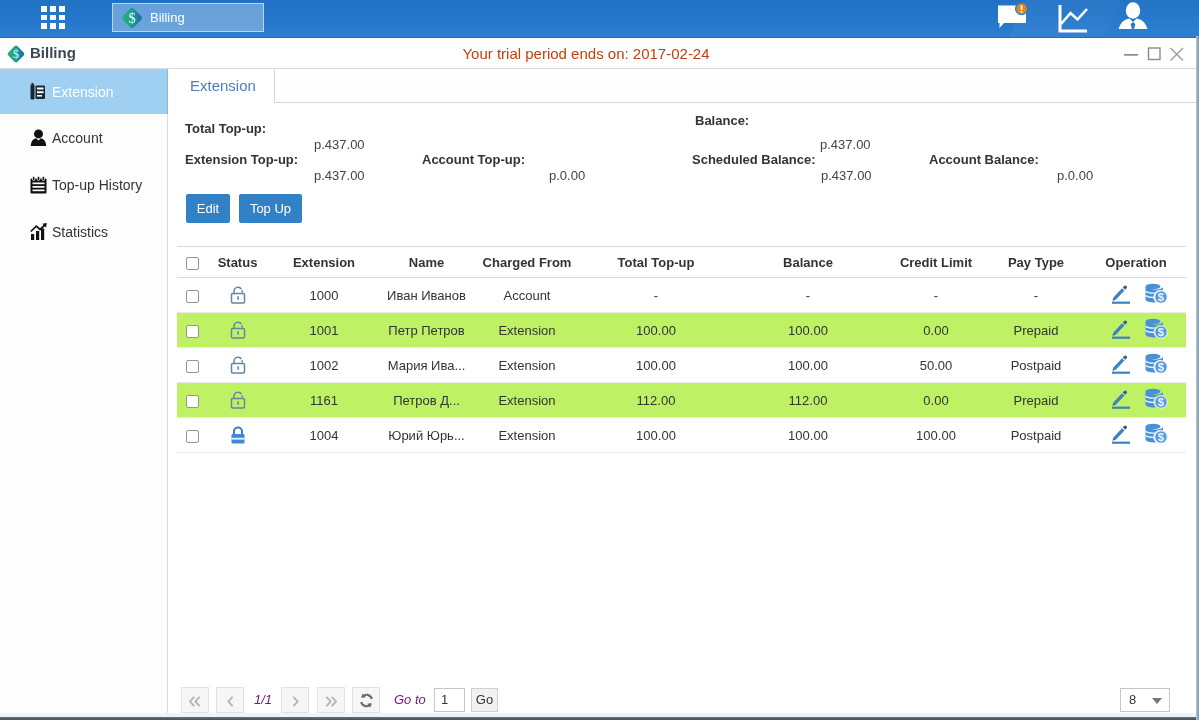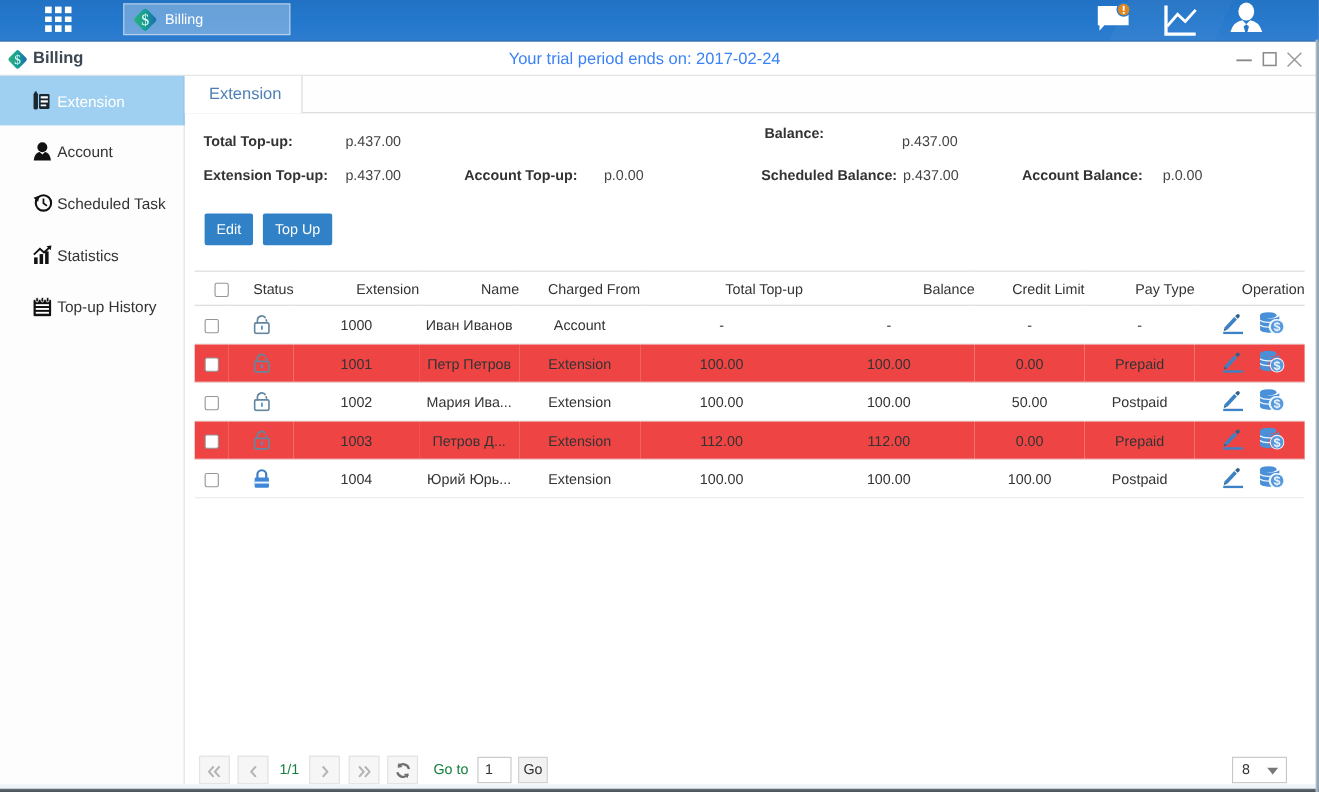--- a/index.html
+++ b/index.html
@@ -15,51 +15,51 @@
   background:rgba(240,246,250,0.34); border:1px solid rgba(255,255,255,0.55);
   display:flex; align-items:center; }
 #apptab .dia { margin-left:7px; }
 #apptab span { color:#fff; font-size:13px; margin-left:6px; }
 .topicon { position:absolute; top:0; }
 
 #titlebar { position:absolute; left:0; top:38px; width:1199px; height:31px; background:#fff;
   border-bottom:1px solid #d9dde1; }
 #titlebar .dia2 { position:absolute; left:6px; top:6px; }
 #titlebar .ttl { position:absolute; left:30px; top:6px; font-size:15px; font-weight:bold; color:#3b4753; }
-#trial { position:absolute; left:0; top:7px; width:1172px; text-align:center; font-size:15px; color:#3b82f6; }
+#trial { position:absolute; left:0; top:7px; width:1172px; text-align:center; font-size:15px; color:#c2410c; }
 #winctl { position:absolute; right:0; top:0; height:31px; }
 
 #sidebar { position:absolute; left:0; top:69px; width:168px; height:644px; background:#fdfdfd;
   border-right:1px solid #dcdcdc; }
 .sbitem { position:relative; height:47px; display:flex; align-items:center; font-size:14px; color:#333; }
 .sbitem .ic { position:absolute; left:30px; width:16px; height:17px; }
 .sbitem .lb { margin-left:52px; }
 .sbitem.sel { background:#a0d0f1; color:#fff; border-right:1px solid #8cb8d8; margin-right:-1px; height:45px; }
 
 #content { position:absolute; left:168px; top:69px; width:1028px; height:644px; background:#fff; }
 #tabbar { position:absolute; left:0; top:0; width:1028px; height:34px; border-bottom:1px solid #d8d8d8; background:#fefefe; }
 #tabact { position:absolute; left:0; top:0; width:107px; height:34px; background:#fff;
   border-right:1px solid #d8d8d8; font-size:15px; color:#4d7eb7; line-height:33px; padding-left:22px; }
 .lbl { position:absolute; font-size:13px; font-weight:bold; color:#333; white-space:nowrap; }
-.val { position:absolute; font-size:13px; color:#444; white-space:nowrap; }
+.val { position:absolute; font-size:13px; color:#444; white-space:nowrap;margin-top:16px; }
 .btn { position:absolute; top:125px; height:29px; background:#3081c6; color:#fff; font-size:13px;
   text-align:center; line-height:29px; border-radius:2px; }
 
 #grid { position:absolute; left:9px; top:177px; width:1009px; }
 #grid table { border-collapse:collapse; table-layout:fixed; width:1009px; }
-#grid th { height:31px; font-size:13px; font-weight:normal; color:#333; border-top:1px solid #d9d9d9; border-bottom:1px solid #d9d9d9;text-align:right; }
+#grid th { height:31px; font-size:13px; font-weight:bold; color:#333; border-top:1px solid #d9d9d9; border-bottom:1px solid #d9d9d9; }
 #grid td { height:35px; font-size:13px; color:#333; text-align:center; border-bottom:1px solid #ebebeb; }
-#grid tr.alt td { background:#ef4444; }
+#grid tr.alt td { background:#bef264; }
 #grid td.ops svg { position:relative; left:3px; }
 .cb { display:inline-block; width:13px; height:13px; border:1px solid #959595; border-radius:2px; background:#fff; vertical-align:middle; }
 
 #pager { position:absolute; left:0; top:617px; width:1028px; height:28px; }
 .pbtn { position:absolute; top:1px; width:28px; height:26px; background:#f6f6f6; border:1px solid #e2e2e2;
   color:#9a9a9a; text-align:center; line-height:24px; font-size:15px; }
-.ptext { position:absolute; top:6px; font-size:13px; color:#15803d; }
+.ptext { position:absolute; top:6px; font-size:13px; color:#701a75;font-style:italic; }
 #goto-input { position:absolute; left:266px; top:2px; width:31px; height:24px; border:1px solid #c6c6c6; font-size:13px; padding-left:6px; line-height:22px; background:#fff; color:#333;}
 #gobtn { position:absolute; left:303px; top:2px; width:27px; height:24px; background:#f2f2f2; border:1px solid #cfcfcf; text-align:center; line-height:22px; font-size:13px; color:#333; }
 #disp { position:absolute; right:88px; top:6px; font-size:13px; color:#333;margin-top:24px; }
 #psize { position:absolute; right:26px; top:2px; width:50px; height:24px; border:1px solid #c6c6c6; background:#fff; }
 #psize span { position:absolute; left:8px; top:3px; font-size:13px; color:#333; }
 #psize .tri { position:absolute; right:7px; top:9px; width:0; height:0; border-left:5px solid transparent; border-right:5px solid transparent; border-top:6px solid #777; }
 
 #bstrip1 { position:absolute; left:0; top:713px; width:1199px; height:4px; background:#eef5f9; }
 #bstrip2 { position:absolute; left:0; top:717px; width:1199px; height:3px; background:linear-gradient(180deg,#67717b,#474f57); }
 #rborder { position:absolute; left:1196px; top:36px; width:3px; height:684px; background:linear-gradient(270deg,#7e95a6,#b9c7d2); }
@@ -135,48 +135,40 @@
       <span class="lb" style="color:#fff">Extension</span>
     </div>
   <div class="sbitem">
       <span class="ic"><svg width="17" height="18" viewBox="0 0 17 18">
           <circle cx="8.5" cy="4.9" r="4.5" fill="#111"></circle>
           <path d="M0.7 17 C1.3 11.6 3.4 9.7 6.1 9.2 L8.5 11.5 L10.9 9.2 C13.6 9.7 15.7 11.6 16.3 17 z" fill="#111"></path>
         </svg></span>
       <span class="lb">Account</span>
     </div>
   <div class="sbitem">
-      <span class="ic"><svg width="18" height="17" viewBox="0 0 18 17">
-          <circle cx="9.5" cy="8.5" r="7" fill="none" stroke="#111" stroke-width="1.9"></circle>
-          <path d="M6 1.8 L0.5 3.8 4.6 7.5 z" fill="#111"></path>
-          <path d="M9.5 4.5 v4.3 l3.2 2.4" stroke="#111" stroke-width="1.6" fill="none"></path>
-        </svg></span>
-      <span class="lb">Scheduled Task</span>
-    </div>
-  <div class="sbitem">
-      <span class="ic"><svg width="18" height="17" viewBox="0 0 18 17">
-          <rect x="1" y="11" width="3.2" height="6" fill="#111"></rect>
-          <rect x="6" y="8" width="3.2" height="9" fill="#111"></rect>
-          <rect x="11" y="5.5" width="3.2" height="11.5" fill="#111"></rect>
-          <path d="M0.8 8.5 L6.3 3.2 10 6.5 15.5 1.5" stroke="#111" stroke-width="1.7" fill="none"></path>
-          <path d="M16.8 0 l-4.5 0.8 3.8 3.6 z" fill="#111"></path>
-        </svg></span>
-      <span class="lb">Statistics</span>
-    </div>
-  <div class="sbitem">
       <span class="ic"><svg width="17" height="18" viewBox="0 0 17 18">
           <rect x="0.5" y="2.5" width="16" height="15" rx="1" fill="#111"></rect>
           <rect x="2.5" y="0.5" width="2.4" height="4" rx="1.1" fill="#111" stroke="#fff" stroke-width="0.8"></rect>
           <rect x="7.3" y="0.5" width="2.4" height="4" rx="1.1" fill="#111" stroke="#fff" stroke-width="0.8"></rect>
           <rect x="12.1" y="0.5" width="2.4" height="4" rx="1.1" fill="#111" stroke="#fff" stroke-width="0.8"></rect>
           <rect x="2.5" y="6.5" width="12" height="1.7" fill="#fff"></rect>
           <rect x="2.5" y="10" width="12" height="1.7" fill="#fff"></rect>
           <rect x="2.5" y="13.5" width="12" height="1.7" fill="#fff"></rect>
         </svg></span>
       <span class="lb">Top-up History</span>
+    </div>
+  <div class="sbitem">
+      <span class="ic"><svg width="18" height="17" viewBox="0 0 18 17">
+          <rect x="1" y="11" width="3.2" height="6" fill="#111"></rect>
+          <rect x="6" y="8" width="3.2" height="9" fill="#111"></rect>
+          <rect x="11" y="5.5" width="3.2" height="11.5" fill="#111"></rect>
+          <path d="M0.8 8.5 L6.3 3.2 10 6.5 15.5 1.5" stroke="#111" stroke-width="1.7" fill="none"></path>
+          <path d="M16.8 0 l-4.5 0.8 3.8 3.6 z" fill="#111"></path>
+        </svg></span>
+      <span class="lb">Statistics</span>
     </div>
 </div>
 <div id="content">
   <div id="tabbar">
       <div id="tabact">Extension</div>
     </div>
   <div class="lbl" style="left:17px;top:52px">Total Top-up:</div>
   <div class="val" style="left:146px;top:52px">p.437.00</div>
   <div class="lbl" style="left:527px;top:44px">Balance:</div>
   <div class="val" style="left:652px;top:52px">p.437.00</div>
@@ -298,21 +290,21 @@
                 <text x="17" y="18.3" text-anchor="middle" font-size="11.5" font-weight="bold" fill="#eaf4fd" font-family="Liberation Sans">$</text>
               </svg></td>
           </tr>
     <tr class="alt">
             <td><span class="cb"></span></td>
             <td><span class="lk-open"><svg width="16" height="18" viewBox="0 0 16 18" style="vertical-align:middle">
                   <rect x="1.5" y="7.5" width="13" height="9.5" rx="1.2" fill="none" stroke="#64879f" stroke-width="1.5"></rect>
                   <path d="M4 8 V5.2 a4 4 0 0 1 7.4-2.1 M11.8 4.2 l0.7 2.2" stroke="#64879f" stroke-width="1.5" fill="none"></path>
                   <rect x="7.3" y="10" width="1.6" height="4" rx="0.8" fill="#4a90d9"></rect>
                 </svg></span></td>
-            <td>1003</td>
+            <td>1161</td>
             <td>Петров Д...</td>
             <td>Extension</td>
             <td>112.00</td>
             <td>112.00</td>
             <td>0.00</td>
             <td>Prepaid</td>
             <td class="ops"><svg width="22" height="20" viewBox="0 0 22 20" style="margin-right:12px">
                 <path d="M3 14.5 L5.8 15.8 14.5 6.5 12 4.2 3.4 13.4 z" fill="#3d82c4"></path>
                 <path d="M12.8 3.4 l2.5 2.3 1.5-1.6 a1.7 1.7 0 0 0-2.4-2.3 z" fill="#2f618f"></path>
                 <path d="M3 14.5 l2.8 1.3 -3.3 1 z" fill="#2f618f"></path>

